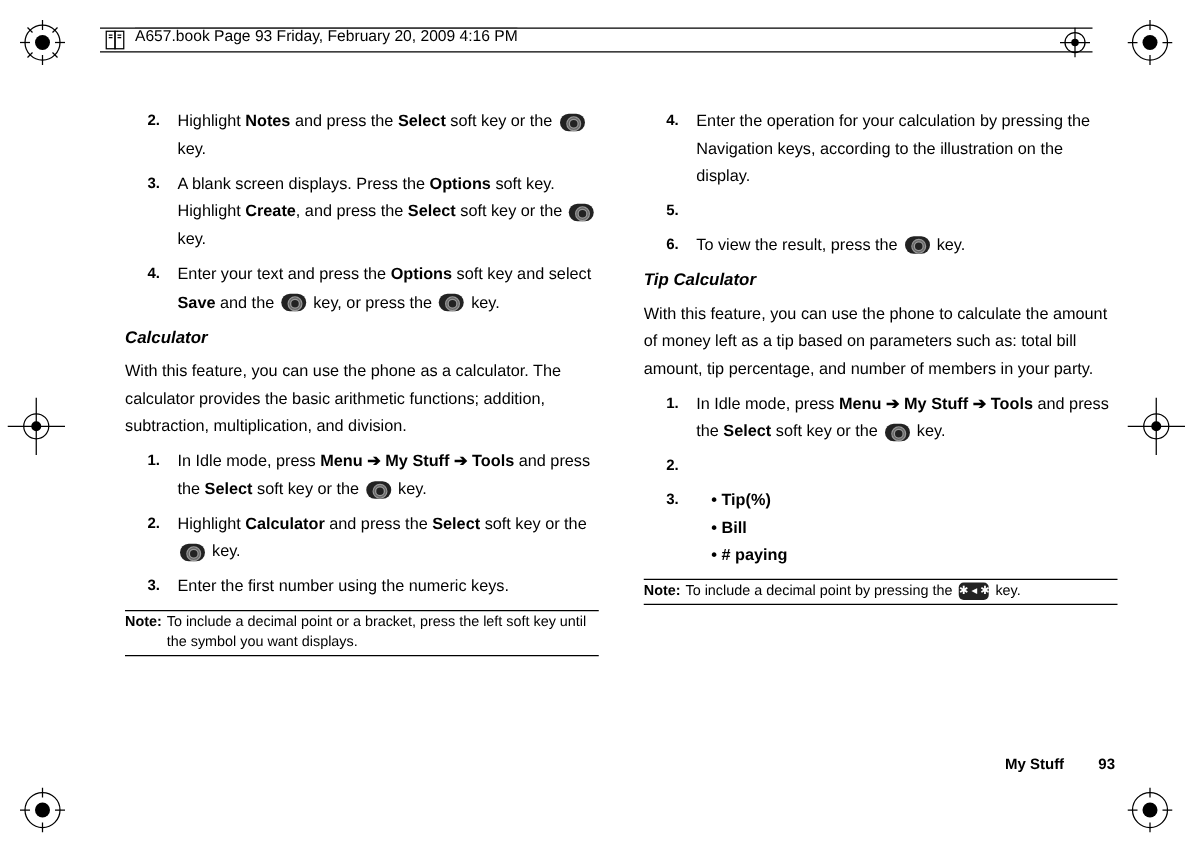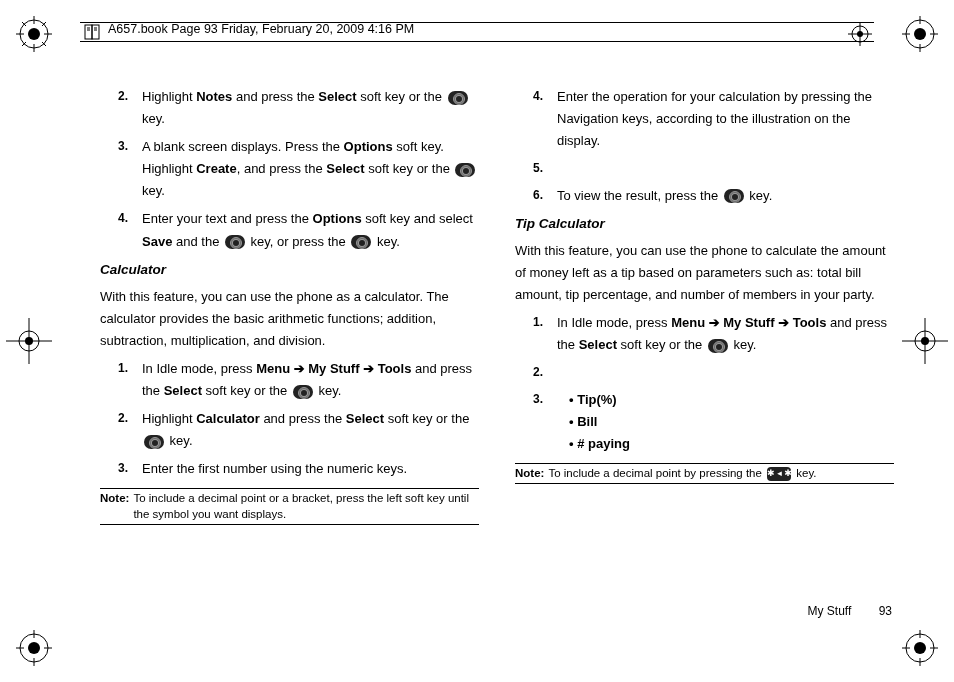--- a/index.html
+++ b/index.html
@@ -150,20 +150,21 @@
       padding-left: 12px;
     }
     .bullet-item::before {
       content: '• ';
     }
     .footer {
       position: absolute;
       bottom: 64px;
       right: 62px;
       font-size: 12px;
+      font-weight: bold;
     }
     .footer .pg { margin-left: 24px; }
   </style>
 </head>
 <body>
 
 <div class="crop-mark tl"><svg viewBox="0 0 36 36">
       <circle cx="18" cy="18" r="14" fill="none" stroke="#000" stroke-width="1"></circle>
       <circle cx="18" cy="18" r="6" fill="#000"></circle>
       <g stroke="#000" stroke-width="1">

